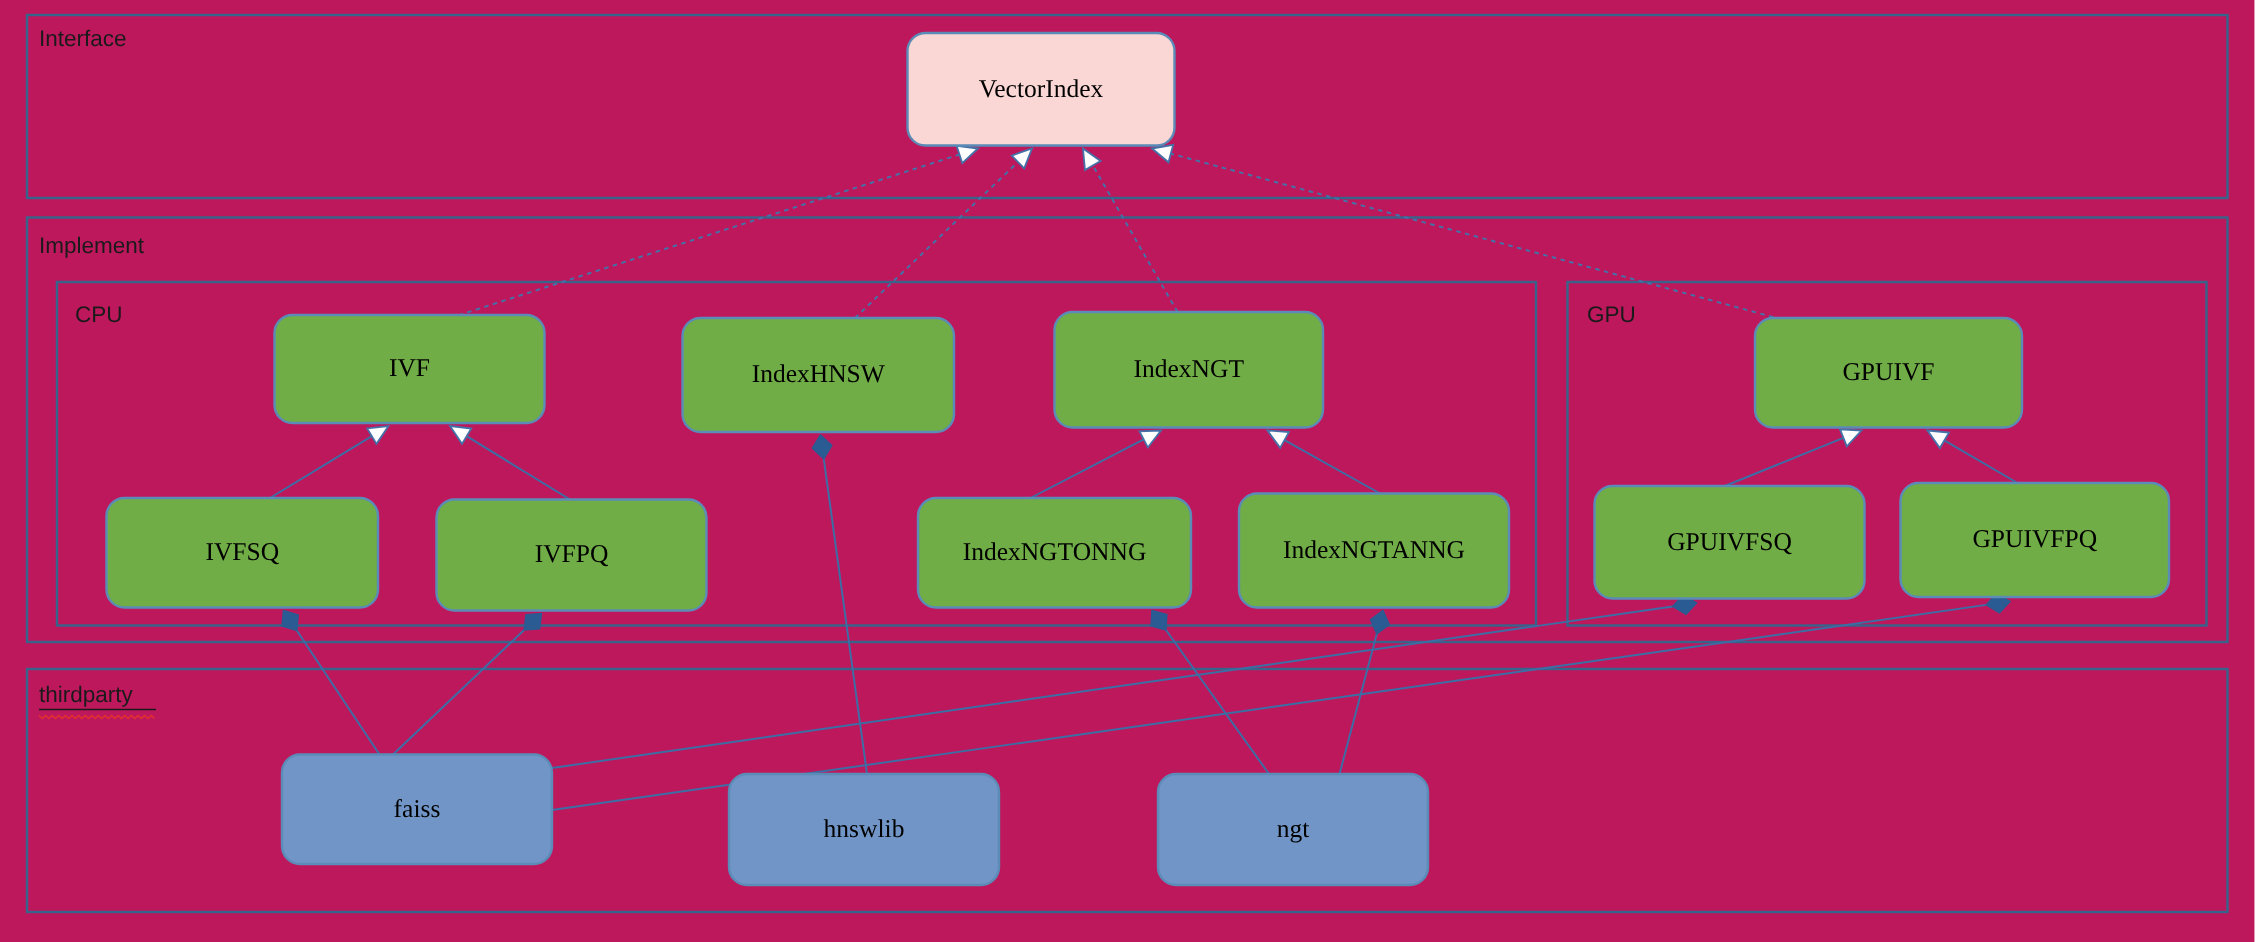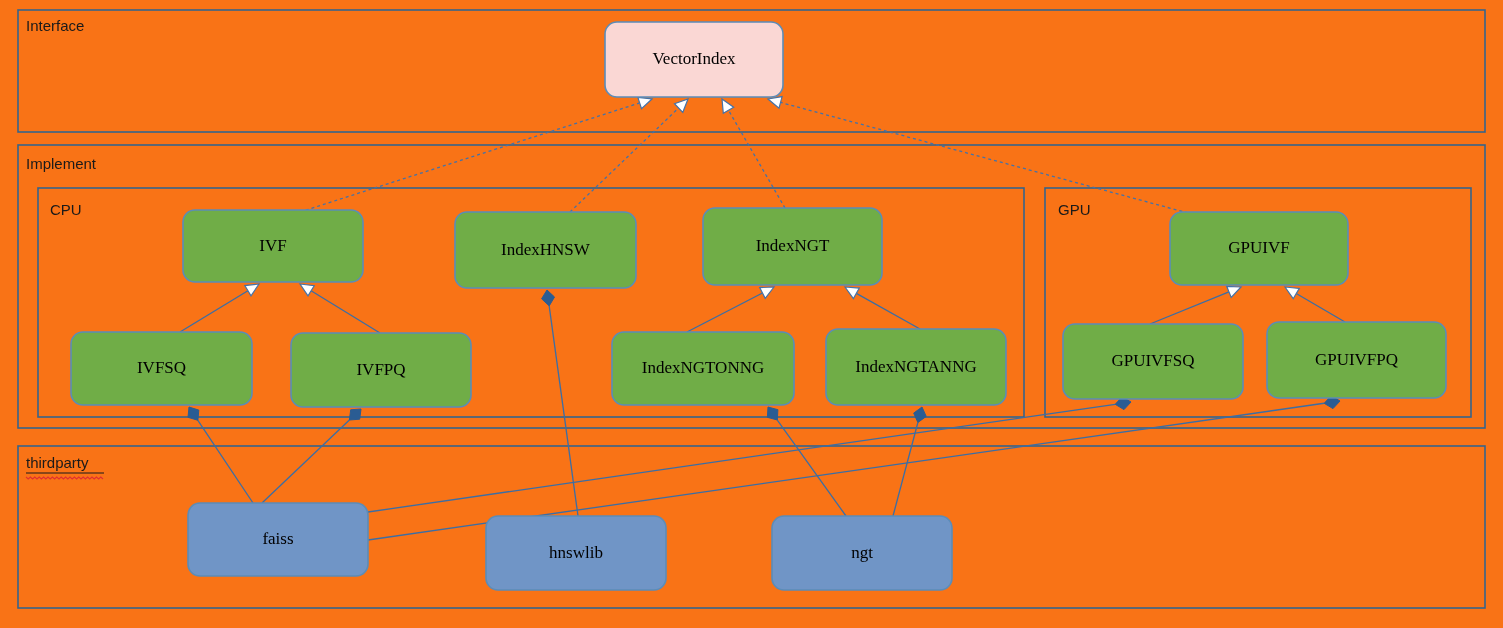--- a/index.html
+++ b/index.html
@@ -4,21 +4,21 @@
 <style>
   html, body {
     margin: 0;
     padding: 0;
     background: #ffffff;
   }
   #canvas {
     position: relative;
     width: 1503px;
     height: 628px;
-    background: #f97316;
+    background: #be185d;
     font-family: "Liberation Sans", sans-serif;
     overflow: hidden;
   }
   svg.layer {
     position: absolute;
     top: 0;
     left: 0;
     width: 1503px;
     height: 628px;
   }

